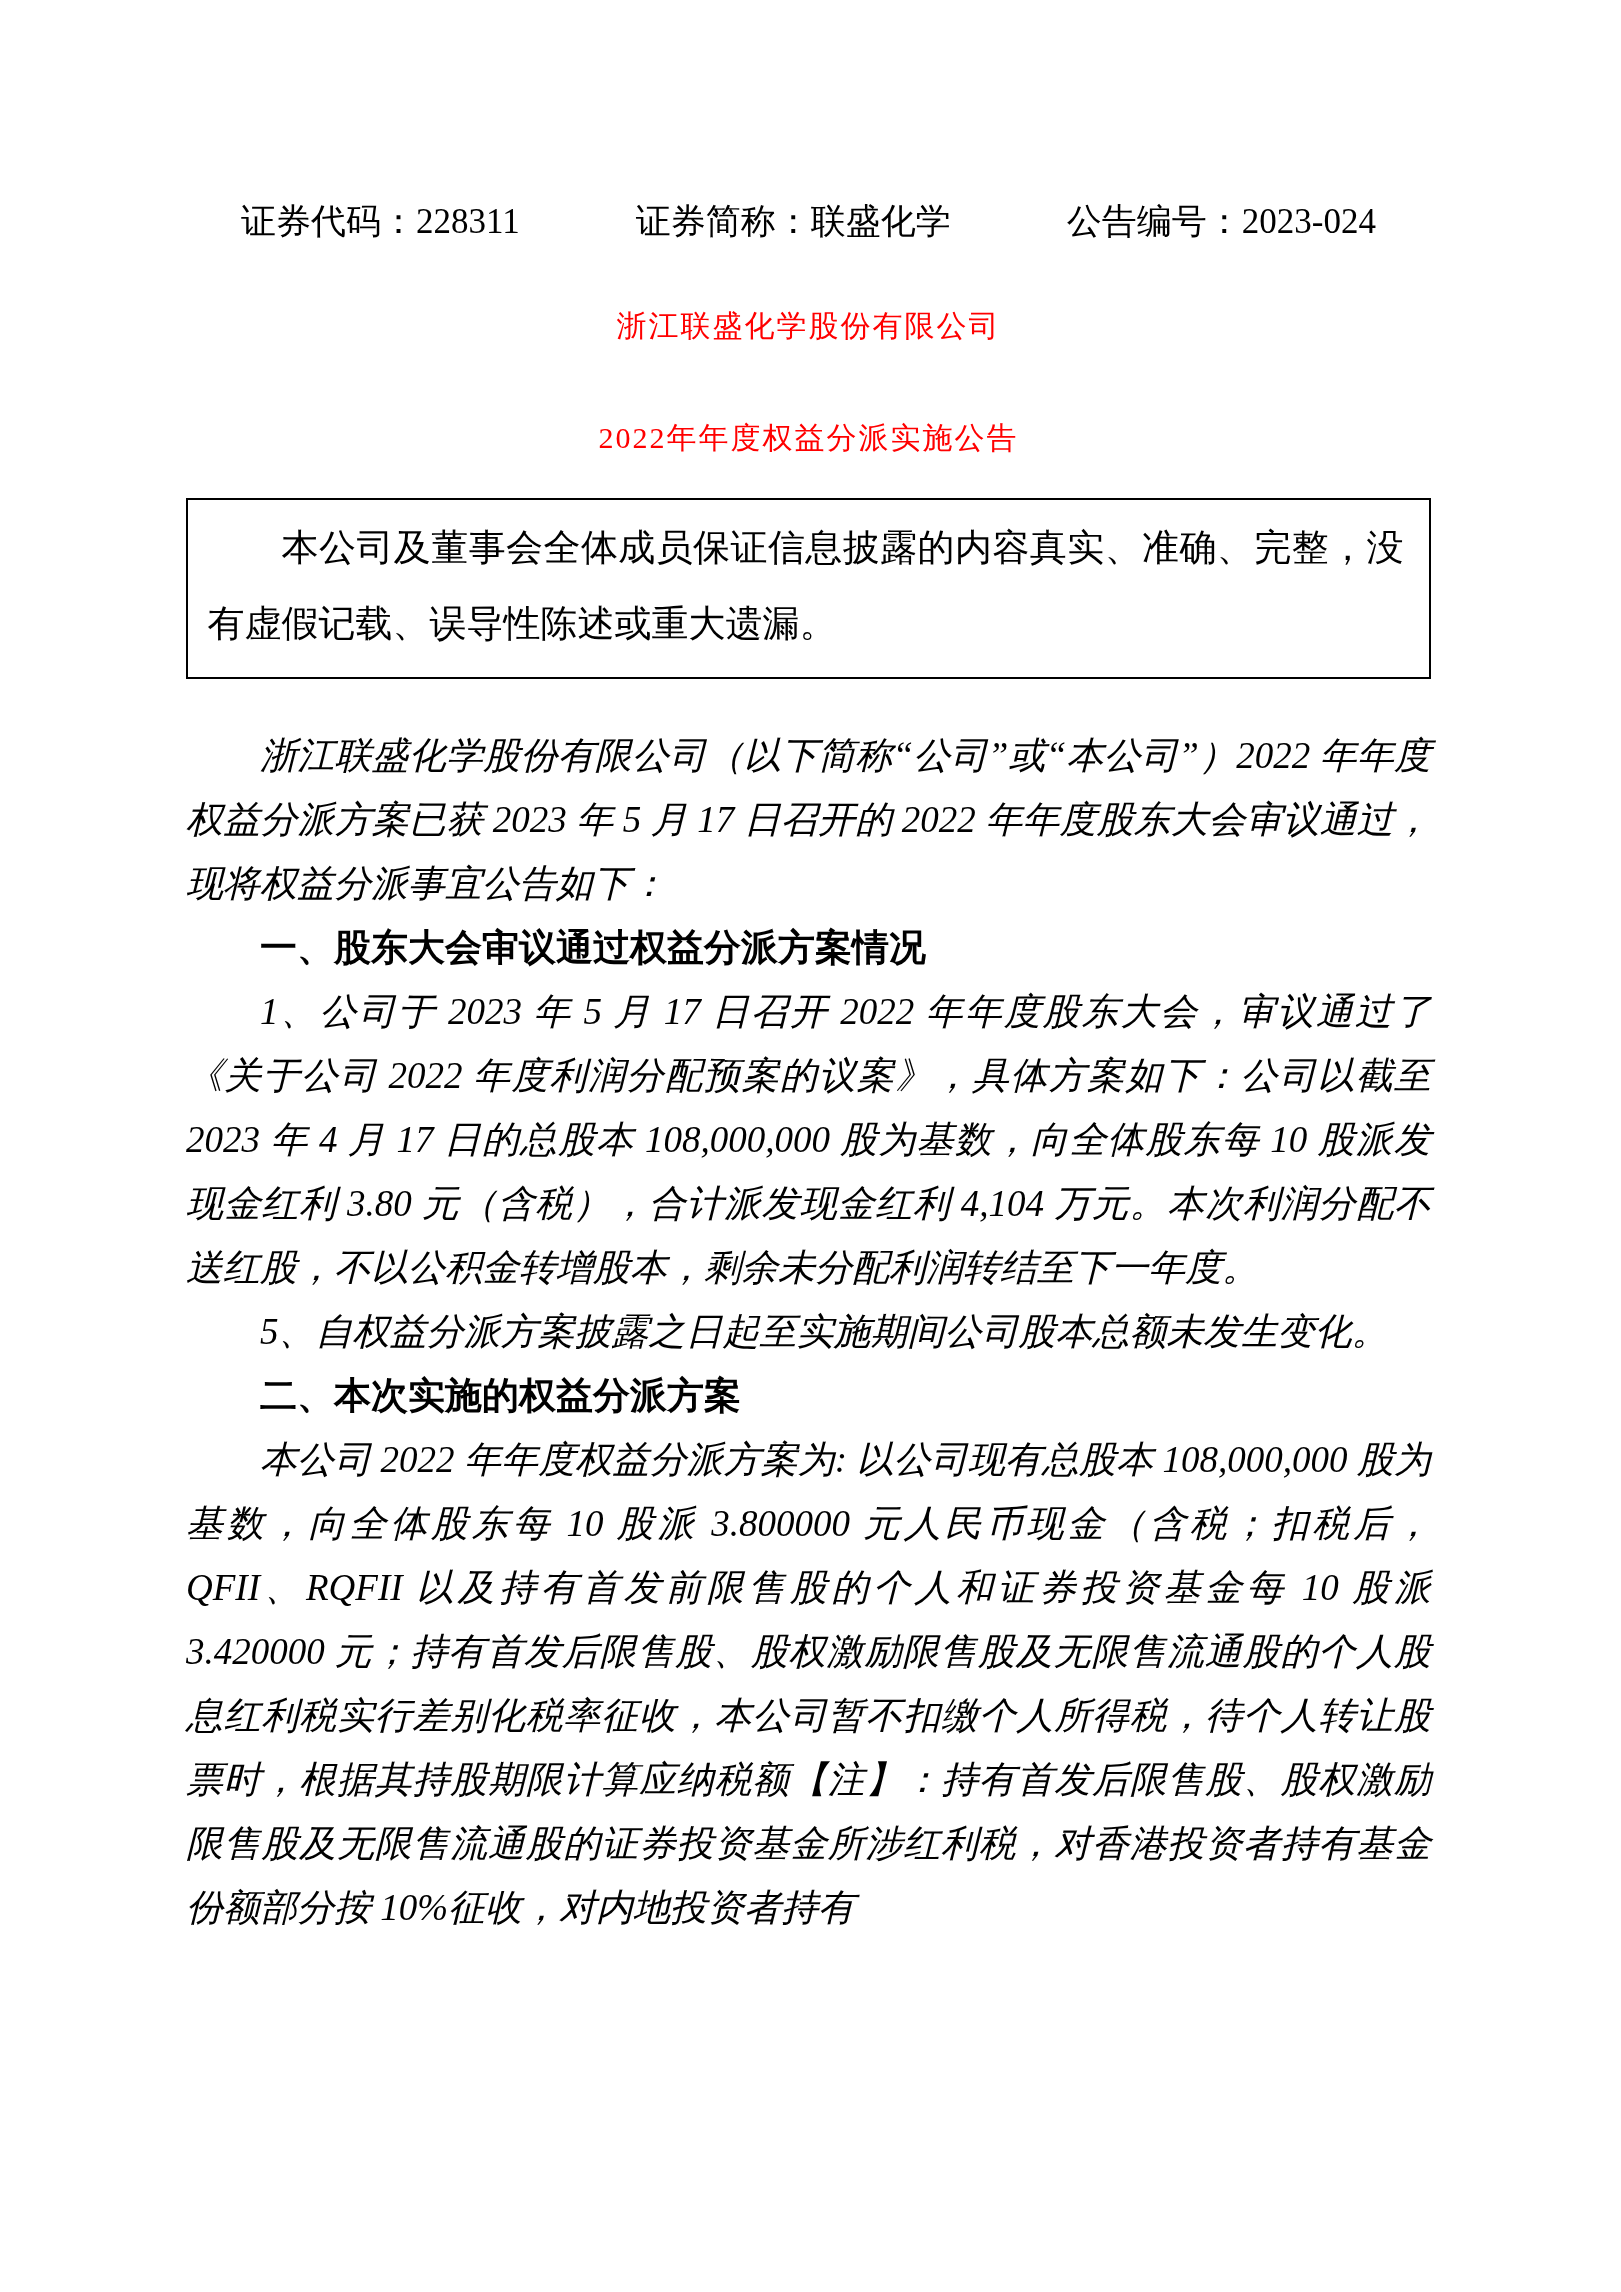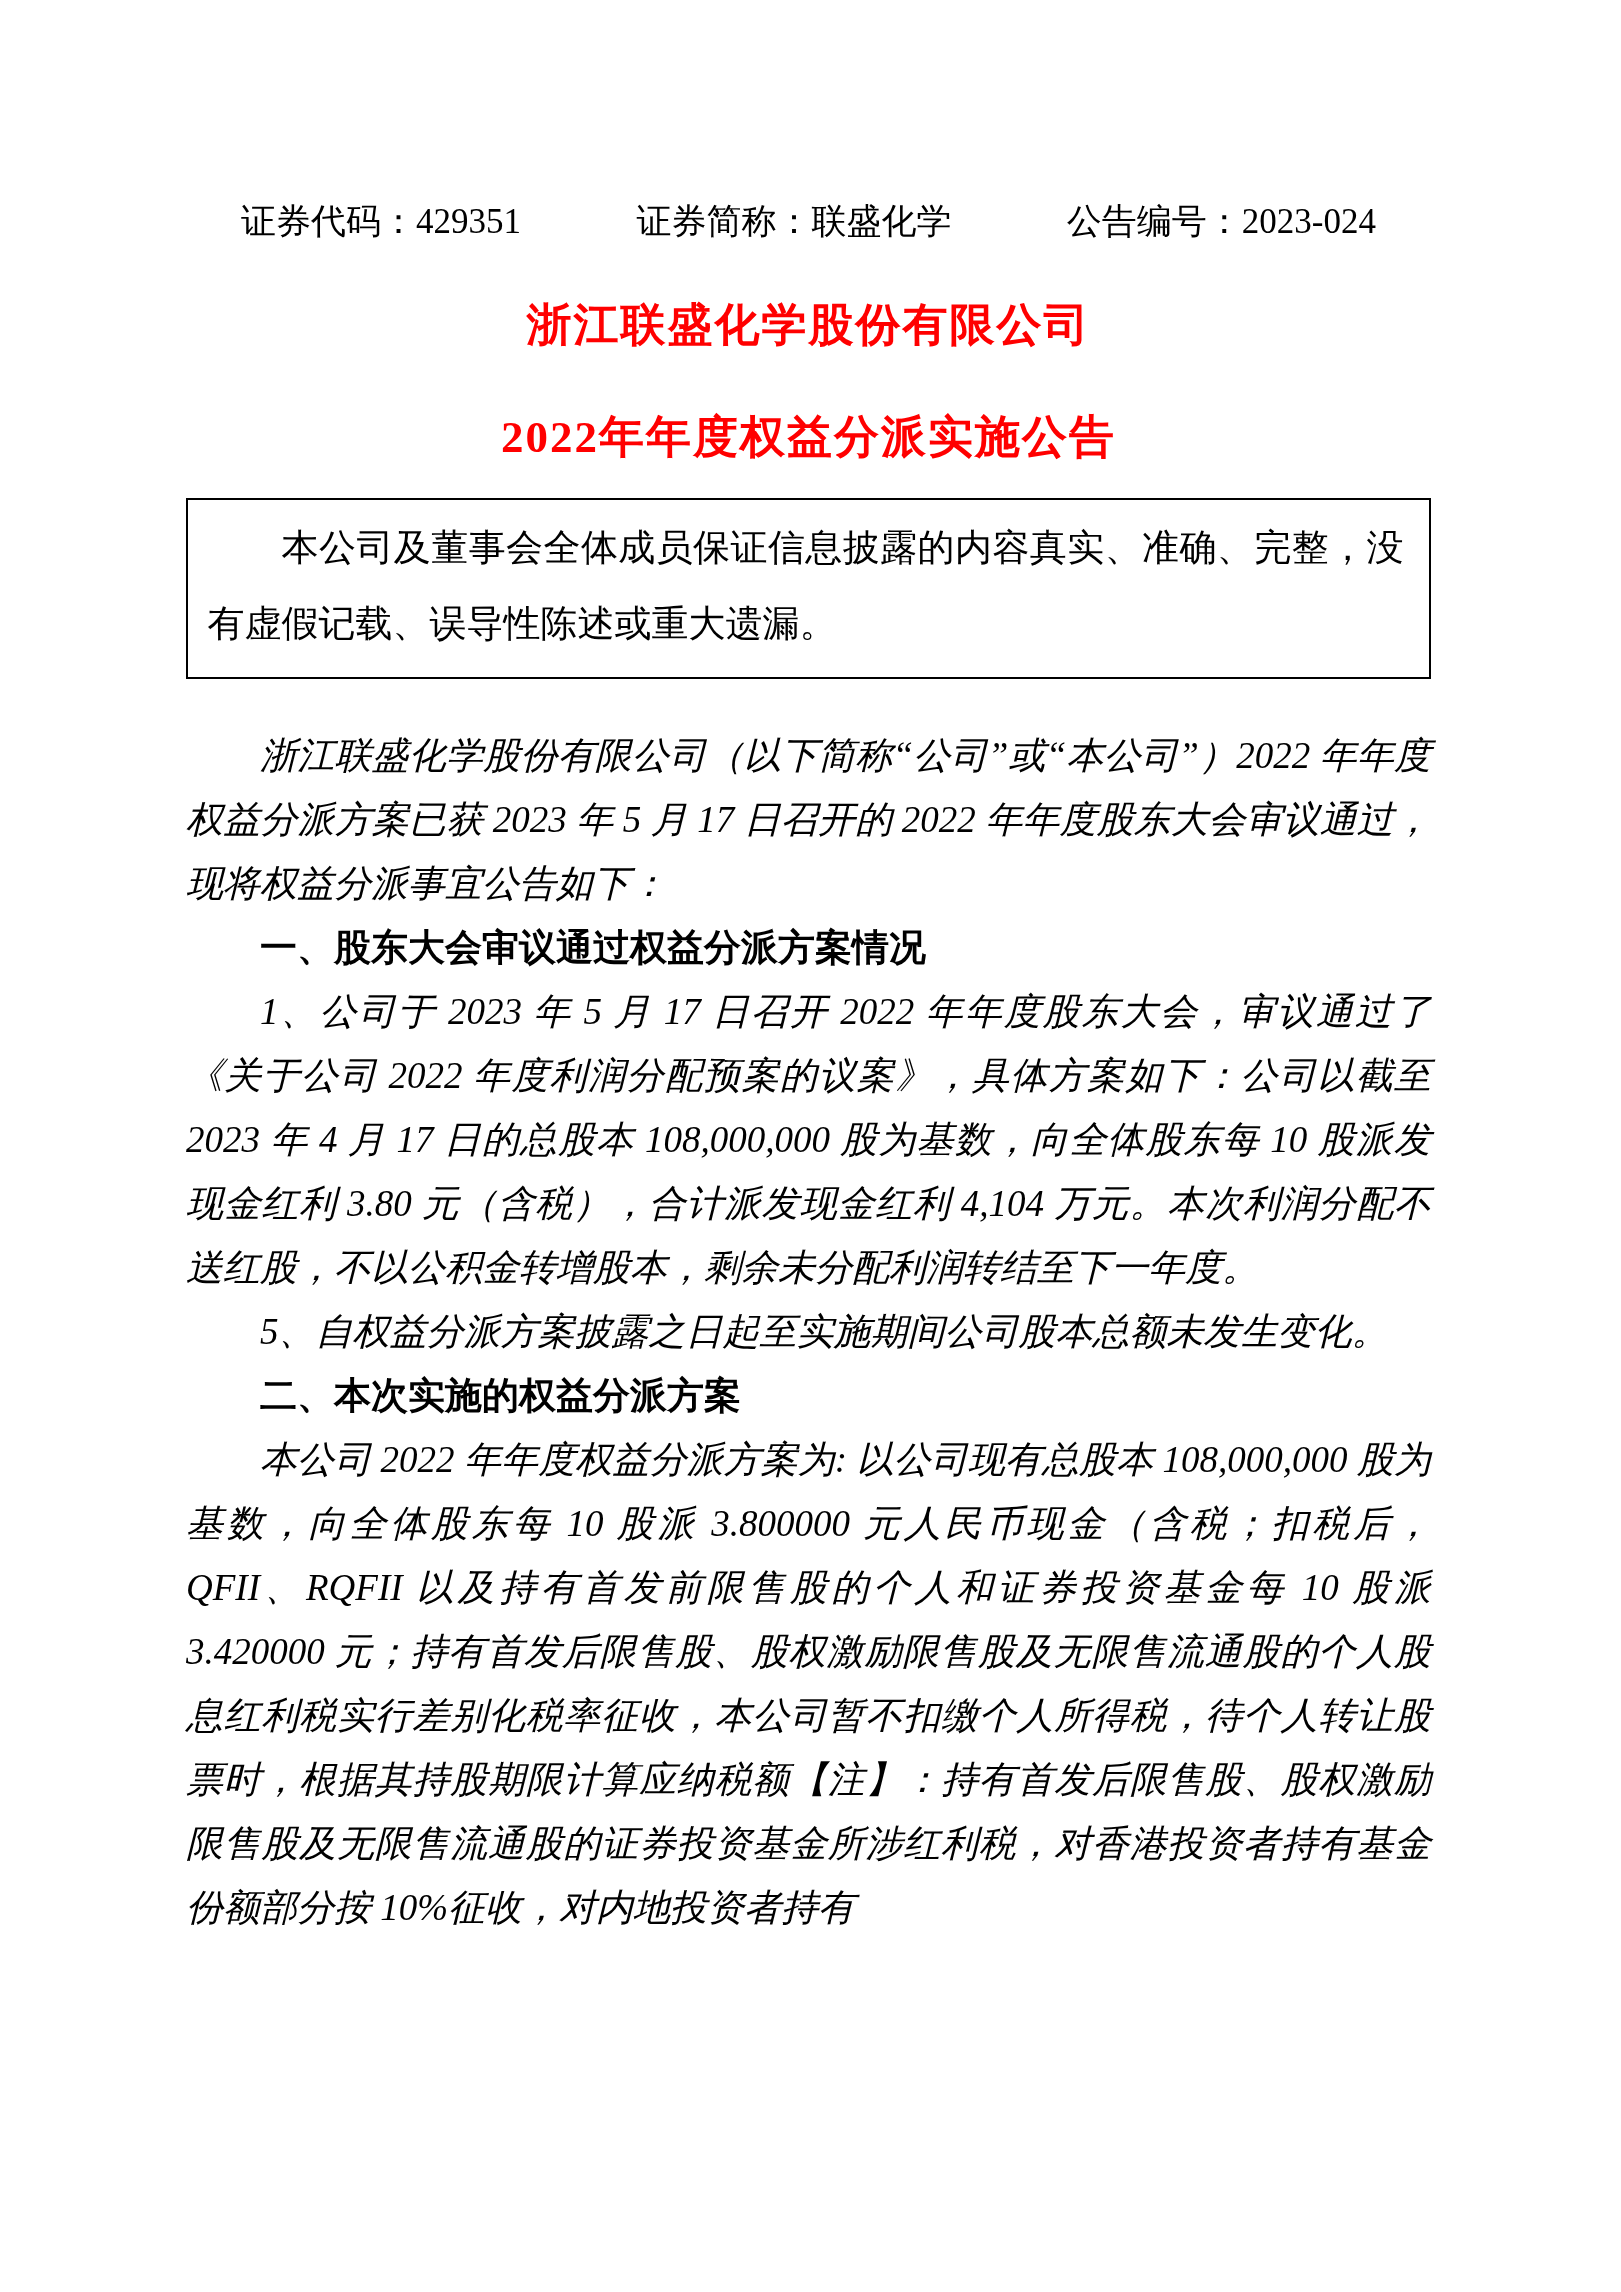--- a/index.html
+++ b/index.html
@@ -20,22 +20,22 @@
     margin-top: 198px;
     padding: 0 55px;
     font-size: 35px;
     line-height: 47px;
     white-space: nowrap;
   }
   .doc-title {
     margin: 6px;
     color: #FF0000;
     text-align: center;
-    font-weight: bold;
-    font-size: 45px;
+    font-weight: normal;
+    font-size: 30px;
     line-height: 55px;
     letter-spacing: 2px;
   }
   .company-title { margin-top: 53px; }
   .announcement-title { margin-top: 57px; }
   .disclaimer-box {
     margin-top: 33px;
     border: 2.9px solid #000000;
     box-sizing: border-box;
     padding: 9.8px 25.5px 15.7px 19.6px;
@@ -64,21 +64,21 @@
     font-weight: bold;
     font-family: "Liberation Sans", "DejaVu Sans", sans-serif;
   }
 </style>
 </head>
 <body>
 
 <div class="page">
 
   <div class="header-row">
-    <span>证券代码：429351</span>
+    <span>证券代码：228311</span>
     <span>证券简称：联盛化学</span>
     <span>公告编号：2023-024</span>
   </div>
 
   <h1 class="doc-title company-title">浙江联盛化学股份有限公司</h1>
 
   <h2 class="doc-title announcement-title">2022年年度权益分派实施公告</h2>
 
   <div class="disclaimer-box">
     <p>本公司及董事会全体成员保证信息披露的内容真实、准确、完整，没有虚假记载、误导性陈述或重大遗漏。</p>

